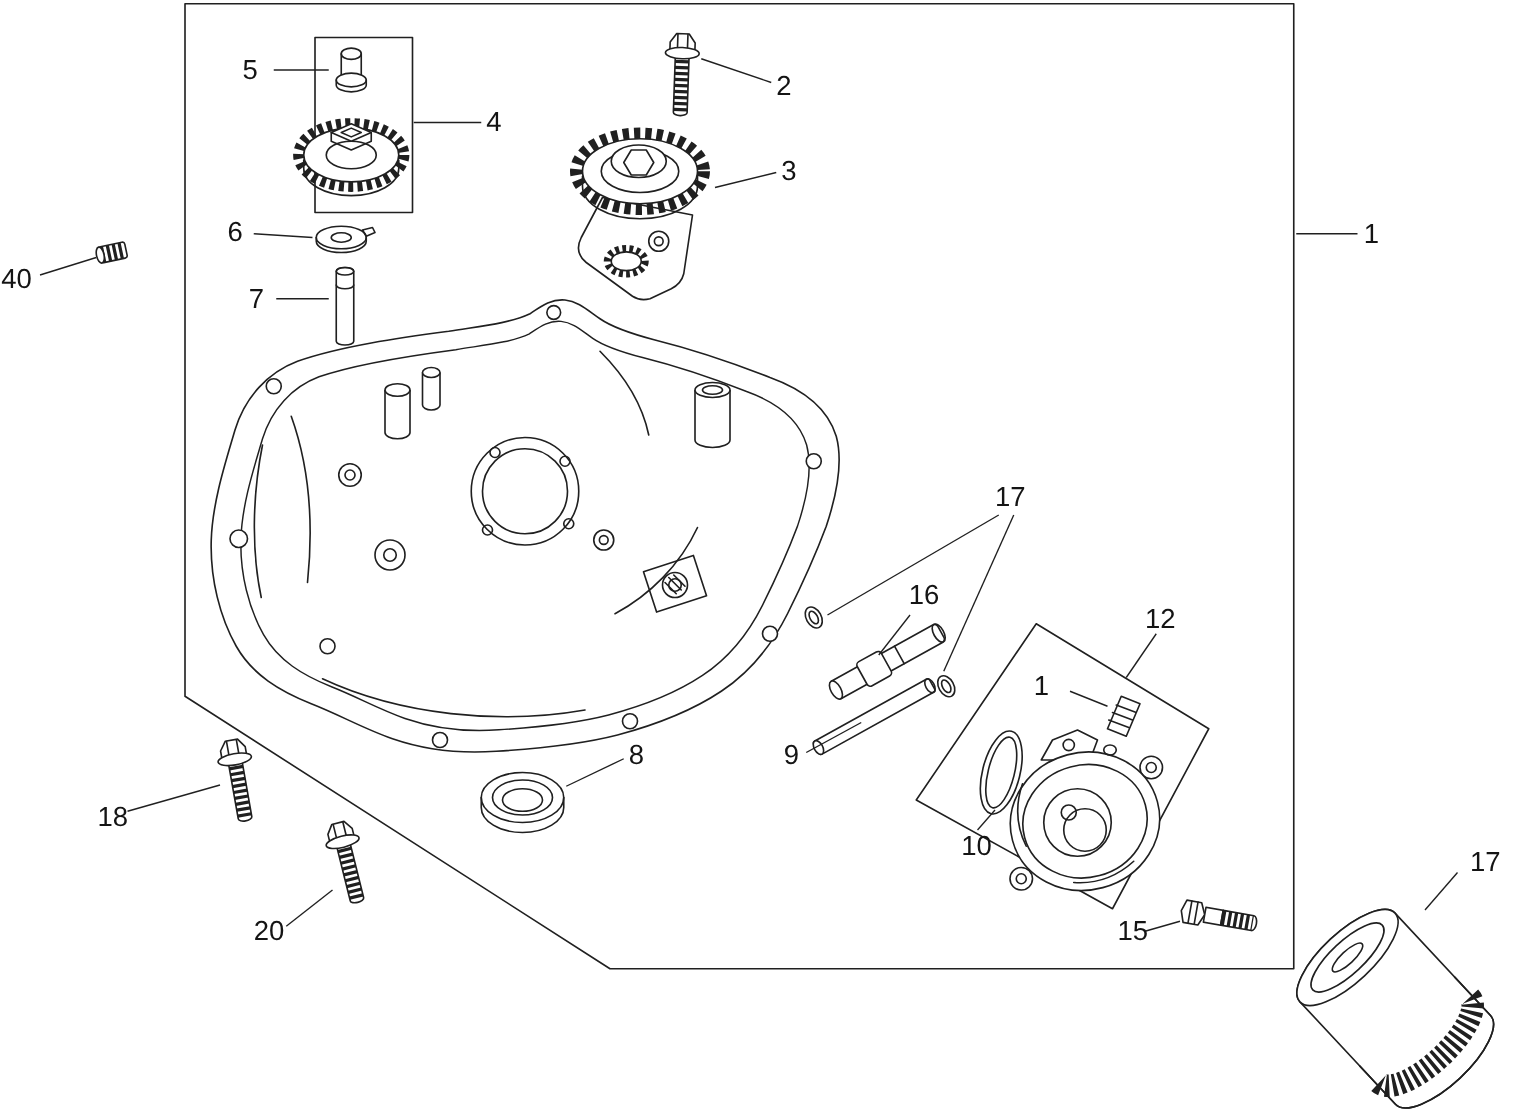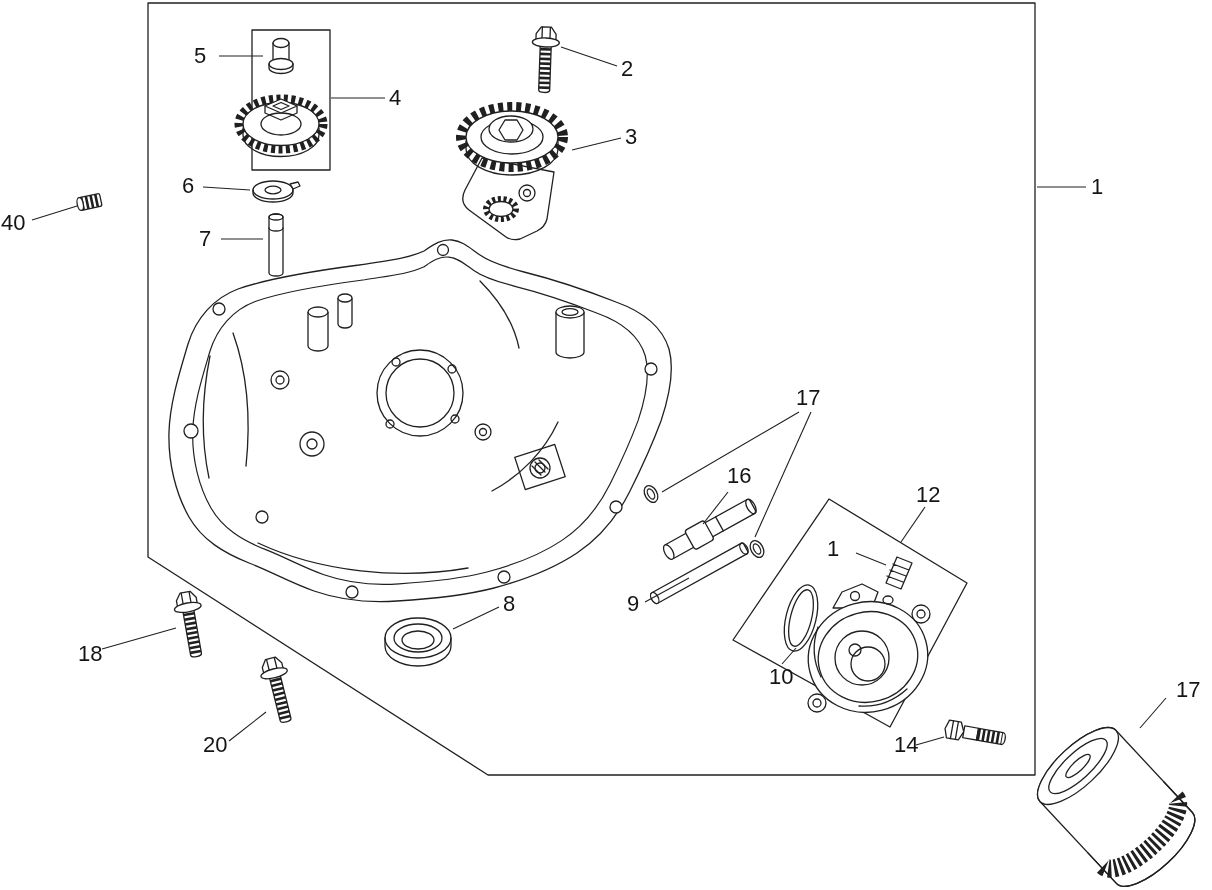--- a/index.html
+++ b/index.html
@@ -255,19 +255,19 @@
 <div class="callout" style="left:194px;top:45px">5</div>
 <div class="callout" style="left:182px;top:175px">6</div>
 <div class="callout" style="left:199px;top:228px">7</div>
 <div class="callout" style="left:503px;top:593px">8</div>
 <div class="callout" style="left:627px;top:593px">9</div>
 <div class="callout" style="left:727px;top:465px">16</div>
 <div class="callout" style="left:796px;top:387px">17</div>
 <div class="callout" style="left:916px;top:484px">12</div>
 <div class="callout" style="left:827px;top:538px">1</div>
 <div class="callout" style="left:769px;top:666px">10</div>
-<div class="callout" style="left:894px;top:734px">14</div>
+<div class="callout" style="left:894px;top:734px">15</div>
 <div class="callout" style="left:1176px;top:679px">17</div>
 <div class="callout" style="left:203px;top:734px">20</div>
 <div class="callout" style="left:78px;top:643px">18</div>
 <div class="callout" style="left:1px;top:212px">40</div>
 
 </div>
 
 </body></html>

